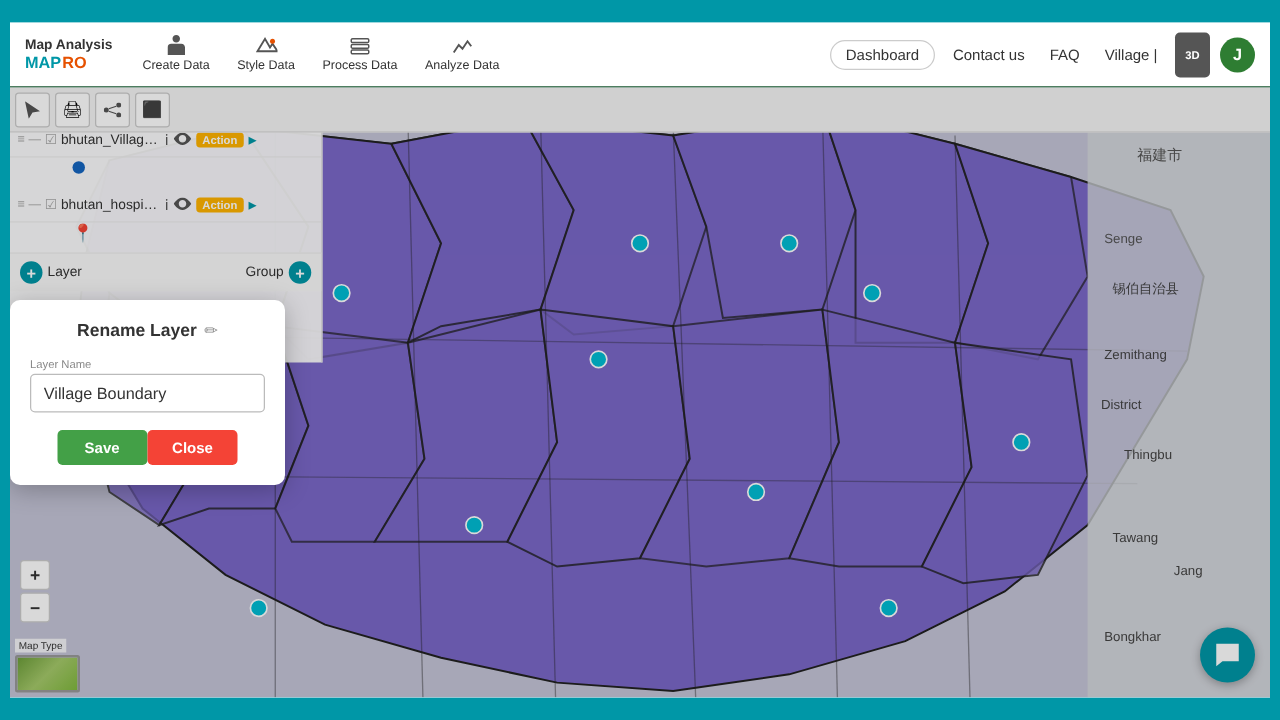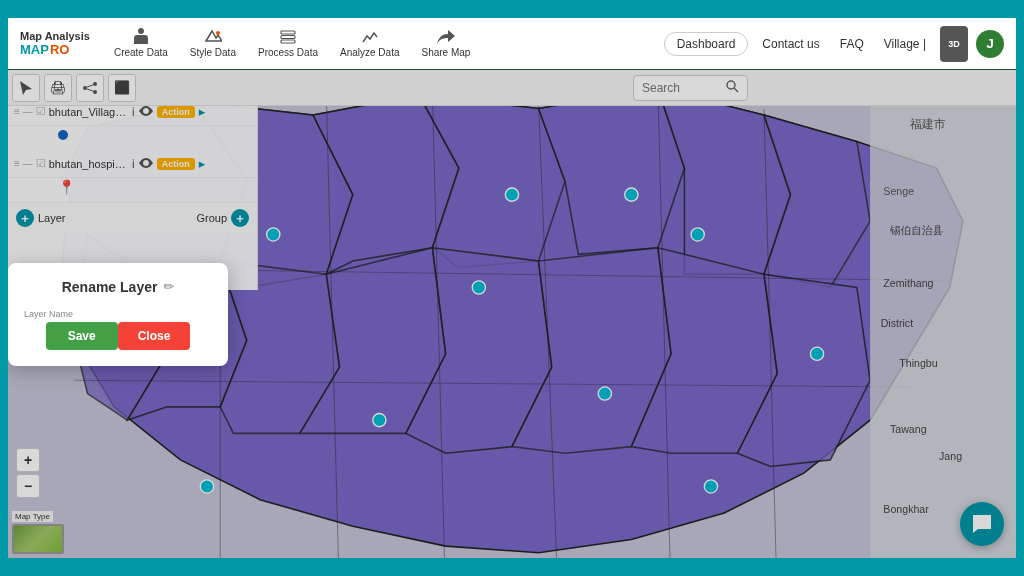--- a/index.html
+++ b/index.html
@@ -555,28 +555,20 @@
         <span class="nav-item-label">Process Data</span>
       </div>
       <div class="nav-item">
         <div class="nav-item-icon">
           <svg width="18" height="16" viewBox="0 0 18 16">
               <polyline points="2,13 6,7 9,10 13,4 16,8" fill="none" stroke="#555" stroke-width="1.5"></polyline>
             </svg>
         </div>
         <span class="nav-item-label">Analyze Data</span>
       </div>
-      <div class="nav-item">
-        <div class="nav-item-icon">
-          <svg width="18" height="14" viewBox="0 0 18 14">
-              <path d="M11 0v4C4 4 1 9 0 14c2-4 5-6 11-6v4l7-6z" fill="#555"></path>
-            </svg>
-        </div>
-        <span class="nav-item-label">Share Map</span>
-      </div>
     </div>
 
     <div class="nav-right">
       <button class="nav-btn">Dashboard</button>
       <span class="nav-faq">Contact us</span>
       <span class="nav-faq">FAQ</span>
       <span class="nav-pricing">Village |</span>
       <div class="nav-3d">3D</div>
       <div class="nav-avatar">J</div>
     </div>
@@ -596,29 +588,20 @@
         <div class="toolbar-btn">
           <svg width="14" height="12" viewBox="0 0 14 12">
               <circle cx="2" cy="6" r="2" fill="#555"></circle>
               <circle cx="12" cy="2" r="2" fill="#555"></circle>
               <circle cx="12" cy="10" r="2" fill="#555"></circle>
               <line x1="4" y1="5" x2="10" y2="3" stroke="#555" stroke-width="1"></line>
               <line x1="4" y1="7" x2="10" y2="9" stroke="#555" stroke-width="1"></line>
             </svg>
         </div>
         <div class="toolbar-btn">⬛</div>
-        <div class="search-box">
-          <input type="text" class="search-input" placeholder="Search" style="">
-          <span>
-            <svg width="13" height="13" viewBox="0 0 13 13">
-                <circle cx="5" cy="5" r="4" fill="none" stroke="#666" stroke-width="1.5"></circle>
-                <line x1="8" y1="8" x2="12" y2="12" stroke="#666" stroke-width="1.5"></line>
-              </svg>
-          </span>
-        </div>
       </div>
 
       <svg class="map-svg" viewBox="0 0 760 440" xmlns="http://www.w3.org/2000/svg" preserveAspectRatio="xMidYMid slice">
 
         <rect width="760" height="440" fill="#b8d4e8"></rect>
 
         <rect x="0" y="0" width="760" height="440" fill="#c5c5d8"></rect>
 
         <path class="map-region" d="M60 80 L140 60 L230 70 L310 55 L400 65 L490 50 L570 70 L640 90 L700 110 L720 150 L710 200 L680 250 L650 300 L600 340 L540 370 L470 390 L400 400 L330 395 L260 380 L190 360 L130 330 L80 290 L50 240 L40 190 L45 140 Z"></path>
 
@@ -740,20 +723,21 @@
         <div class="map-thumbnail-inner"></div>
       </div>
 
       <div class="modal-overlay">
         <div class="modal">
           <div class="modal-header">
             <span class="modal-title">Rename Layer</span>
             <span class="modal-pencil">✏</span>
           </div>
           <div class="modal-field-label">Layer Name</div>
+          <input type="text" class="modal-input" value="Village Boundary" style="">
           <div class="modal-actions">
             <button class="btn-save">Save</button>
             <button class="btn-close">Close</button>
           </div>
         </div>
       </div>
 
       <div class="chat-btn">
         <svg width="22" height="22" viewBox="0 0 22 22">
             <path d="M2 2h18v14H7l-5 4V2z" fill="white"></path>

